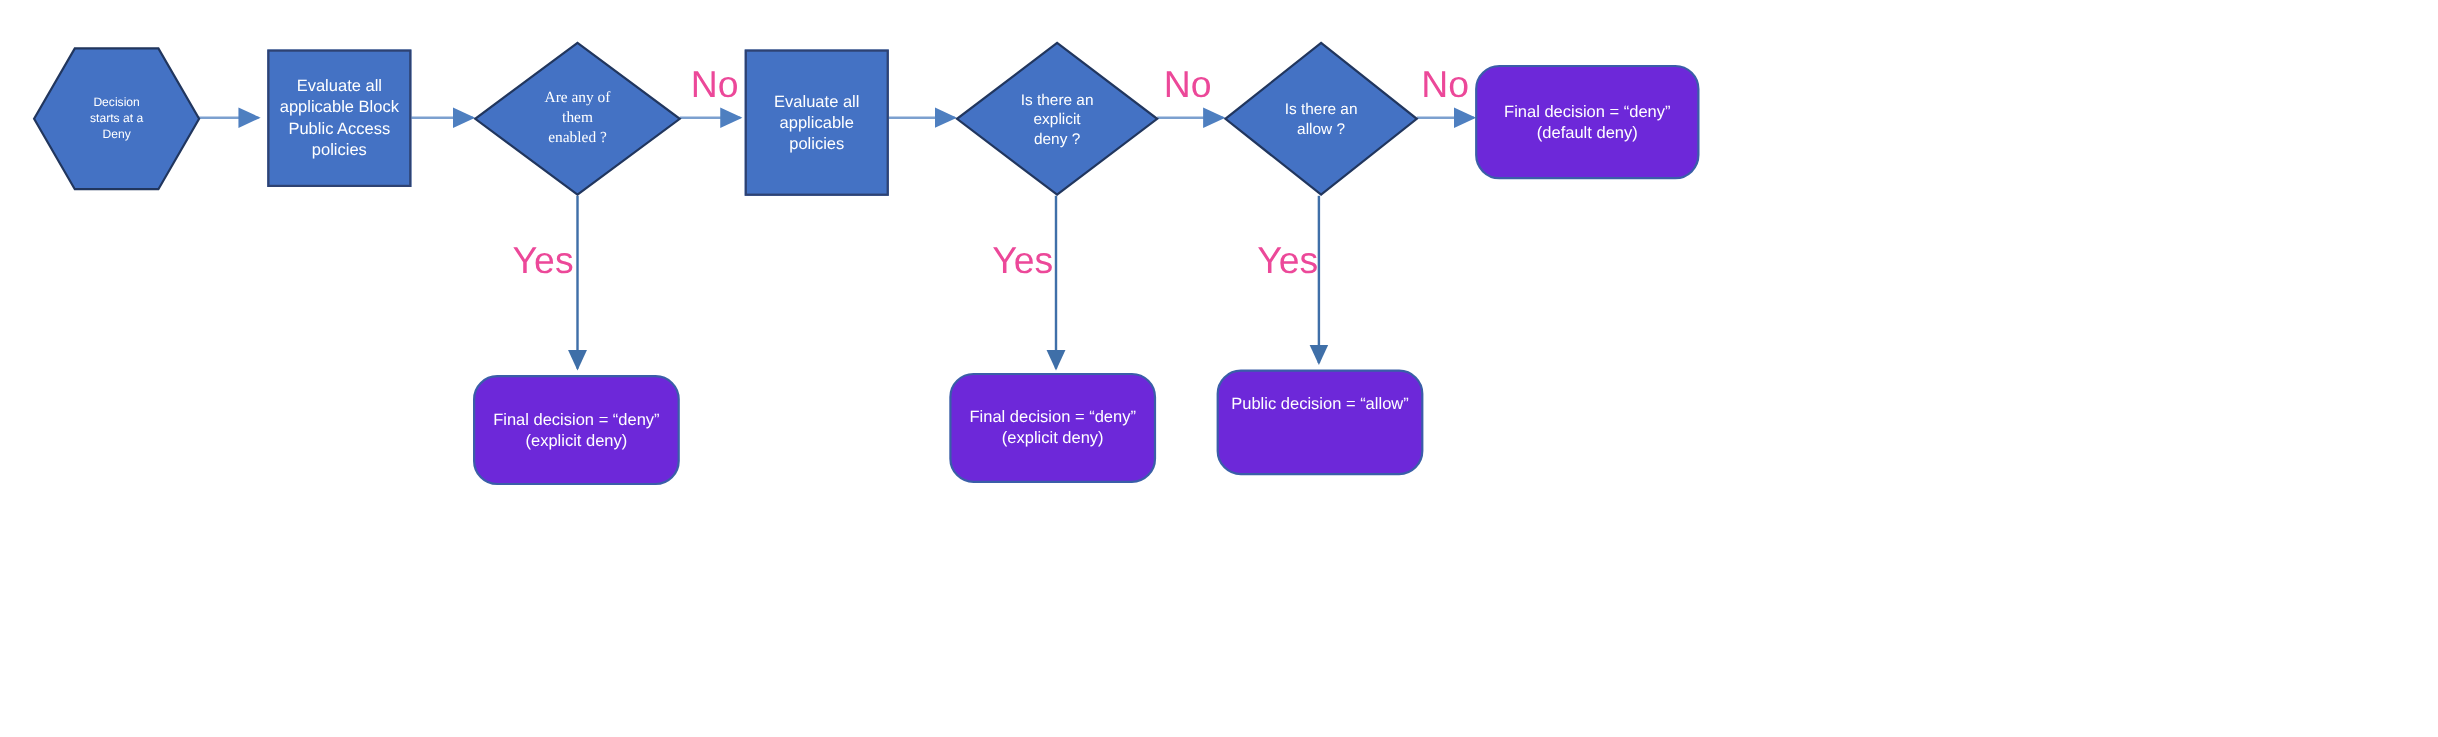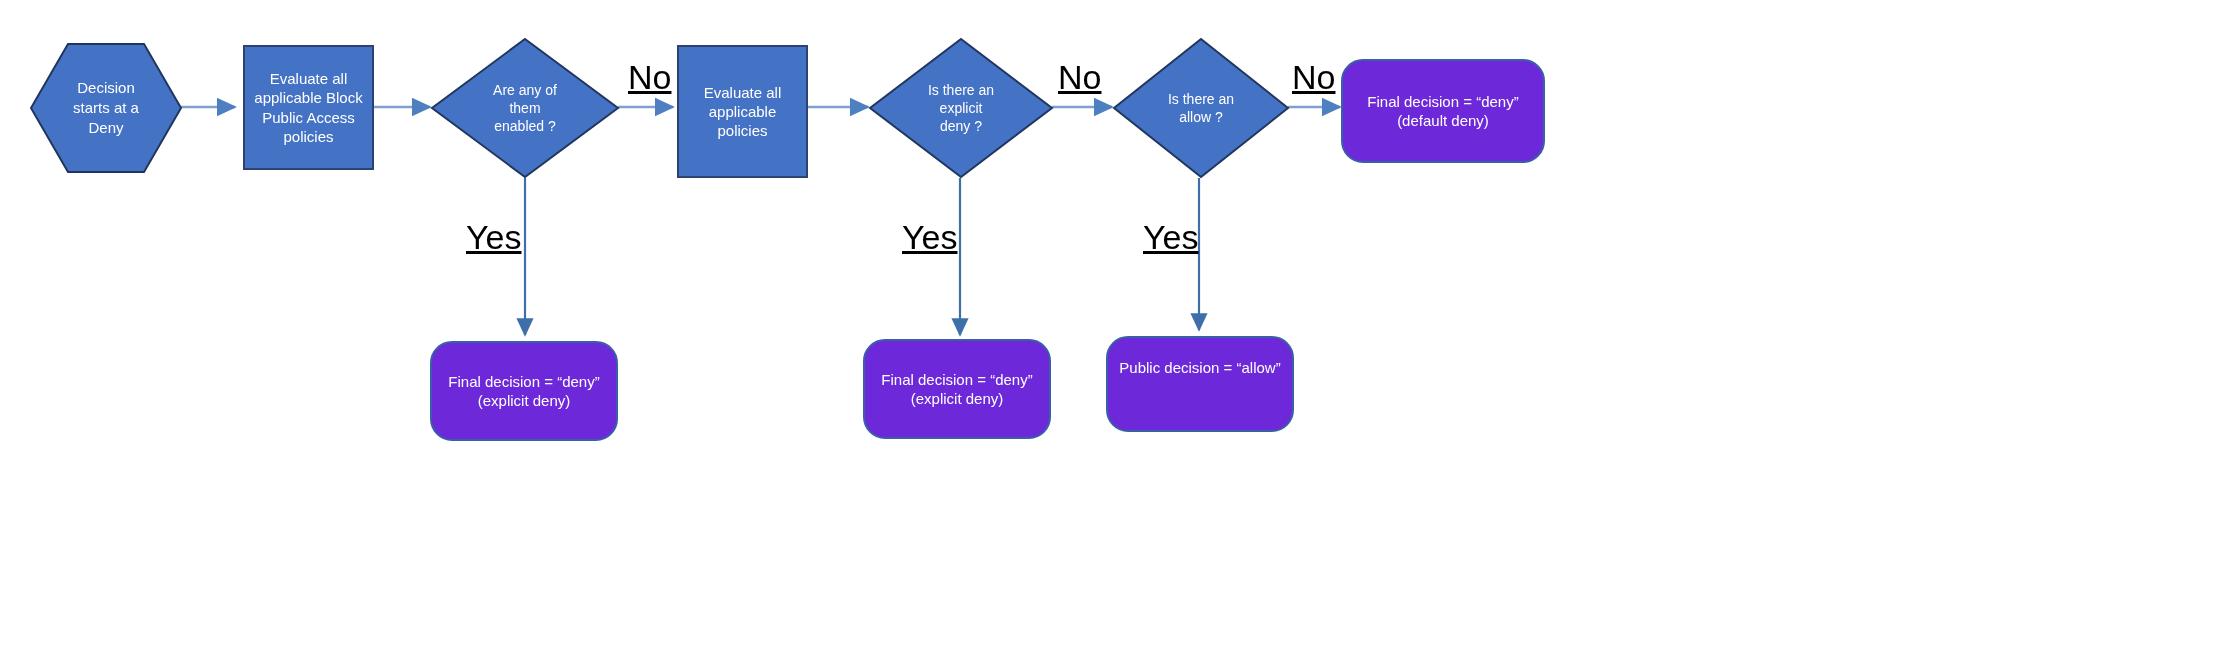--- a/index.html
+++ b/index.html
@@ -92,25 +92,24 @@
     align-items: center;
     justify-content: center;
     text-align: center;
     color: #ffffff;
     line-height: 1.32;
     white-space: pre-line;
     pointer-events: none;
   }
   .edge-label {
     position: absolute;
-    color: #000000;
+    color: #ec4899;
     font-size: 34px;
     line-height: 1;
     white-space: nowrap;
-    text-decoration: underline;
   }
 </style>
 </head>
 <body>
 
 <div id="canvas">
 
   <svg class="edges" viewBox="0 0 2216 670" xmlns="http://www.w3.org/2000/svg">
     <defs>
       <marker id="arrow" markerWidth="9" markerHeight="9" refX="7.6" refY="4.5" orient="auto" markerUnits="strokeWidth">
@@ -155,33 +154,33 @@
 
     <g>
       <line x1="1199" y1="178" x2="1199" y2="330" stroke="#3F6FA8" stroke-width="2.2" marker-end="url(#arrowdark)"></line>
     </g>
   </svg>
 
   <div class="hex-wrap" style="left:30px; top:43px; width:152px; height:130px;">
     <svg width="152" height="130" viewBox="0 0 152 130" xmlns="http://www.w3.org/2000/svg">
       <polygon points="38,1 114,1 151,65 114,129 38,129 1,65" fill="#4472C4" stroke="#21365E" stroke-width="2"></polygon>
     </svg>
-    <div class="hex-label" style="font-size:15px;">Decision
+    <div class="hex-label" style="font-size:11px;">Decision
 starts at a
 Deny</div>
   </div>
 
   <div class="node rect" style="left:243px; top:45px; width:131px; height:125px; font-size:15px;">
     <span>Evaluate all
 applicable Block
 Public Access
 policies</span>
   </div>
 
-  <div class="diamond-wrap" style="left:431px; top:38px; width:188px; height:140px;">
+  <div class="diamond-wrap" style="left:431px; top:38px; width:188px; height:140px;font-family:Liberation Serif, serif;">
     <svg width="188" height="140" viewBox="0 0 188 140" xmlns="http://www.w3.org/2000/svg">
       <polygon points="94,1 187,70 94,139 1,70" fill="#4472C4" stroke="#21365E" stroke-width="2"></polygon>
     </svg>
     <div class="diamond-label" style="font-size:14px;">Are any of
 them
 enabled ?</div>
   </div>
 
   <div class="edge-label" style="left:628px; top:60px;">No</div>
 

